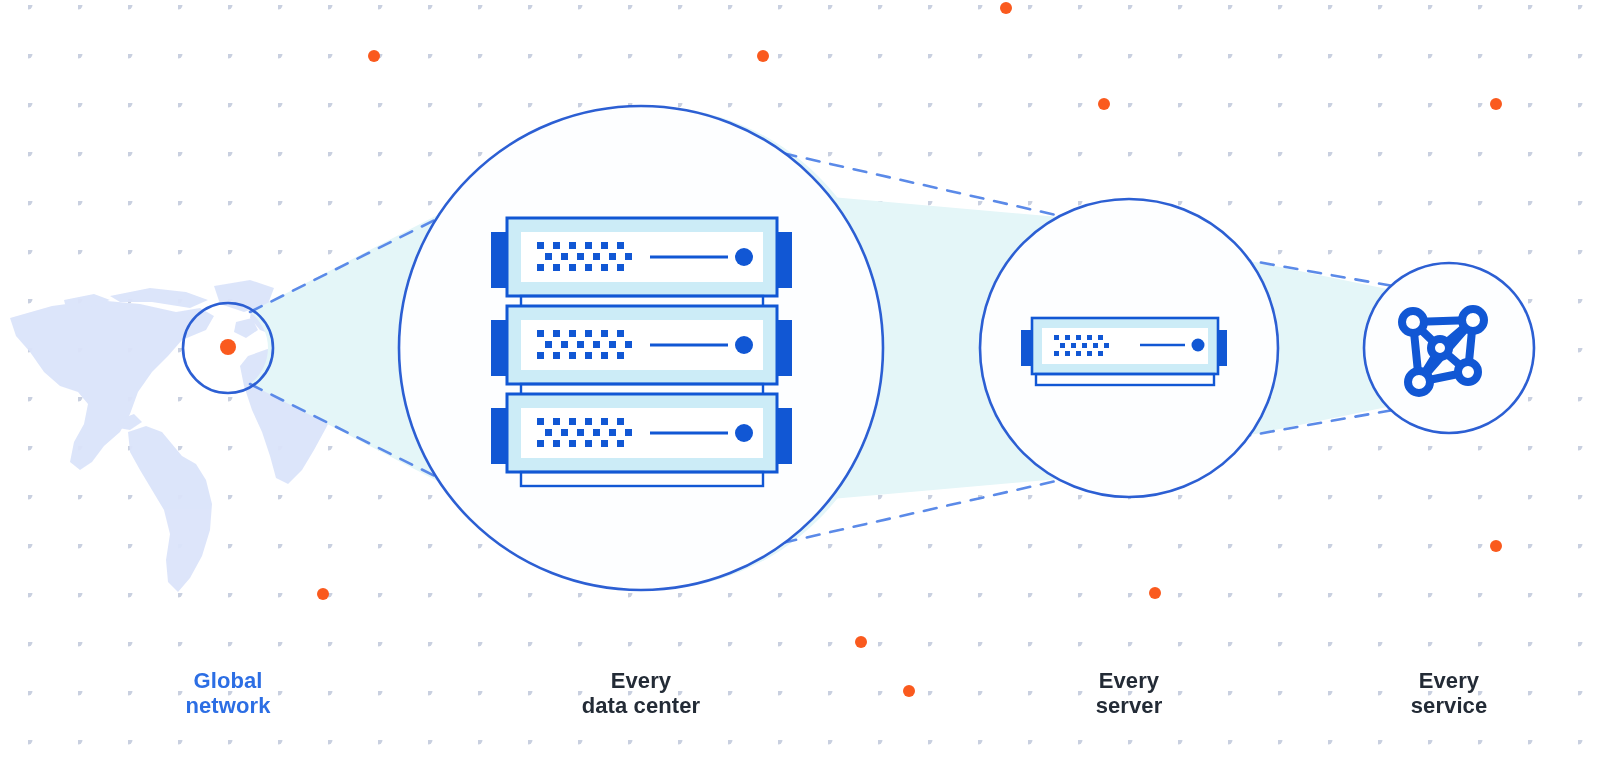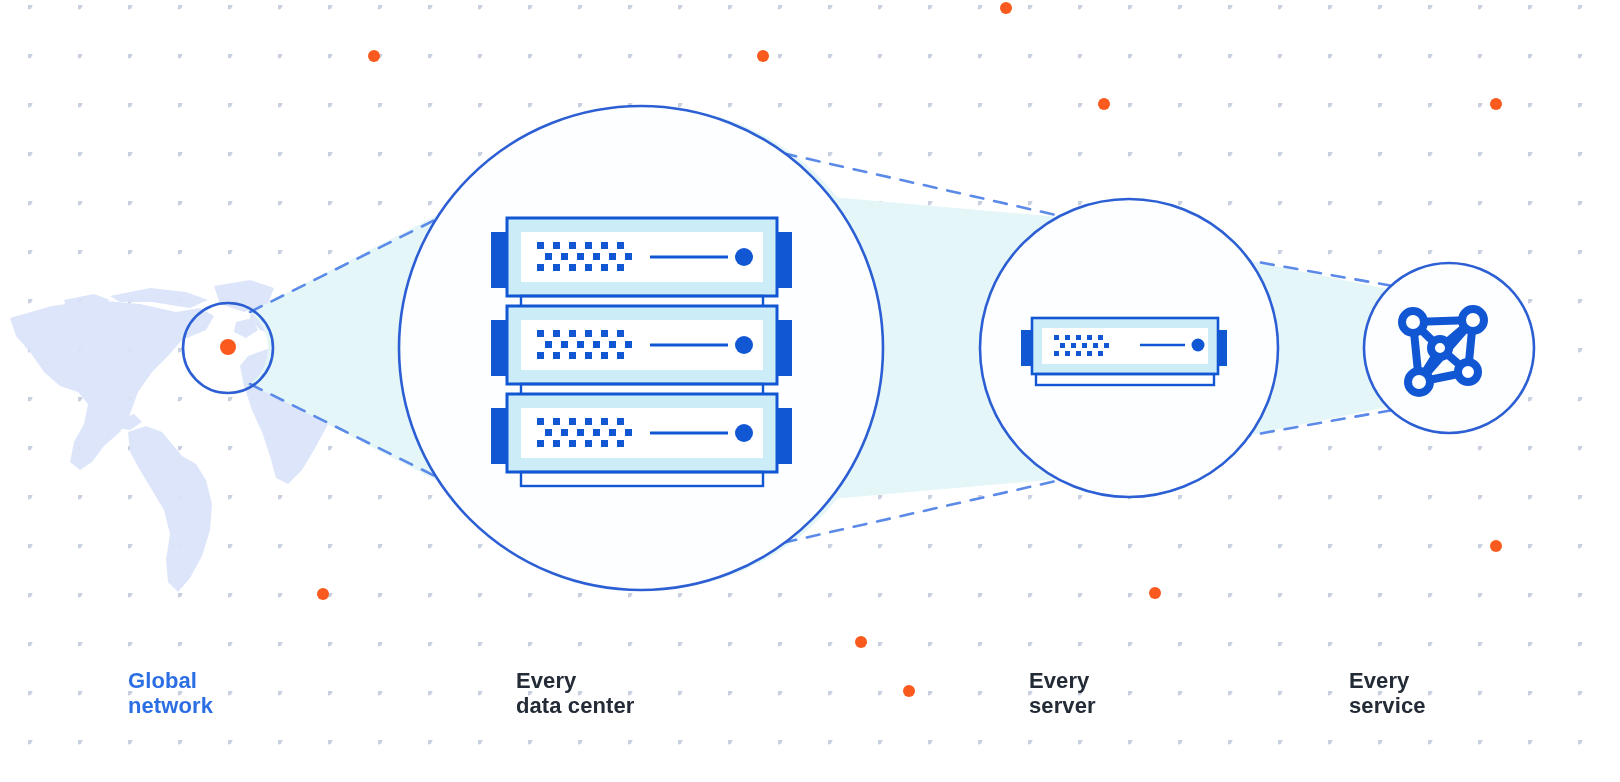--- a/index.html
+++ b/index.html
@@ -7,20 +7,21 @@
     width:1620px;height:782px;
     background:#ffffff;
     font-family:"Liberation Sans","DejaVu Sans",sans-serif;
     overflow:hidden;
     position:relative;
   }
   #stage{position:absolute;inset:0;width:1620px;height:782px;}
   svg.layer{position:absolute;left:0;top:0;width:1620px;height:782px;}
   .lbl{
     position:absolute;
+    text-align:center;
     font-size:22px;
     line-height:25px;
     font-weight:700;
     color:#232b36;
     white-space:pre-line;
     letter-spacing:.1px;
   }
   .lbl.accent{color:#2c6ee4;}
 </style>
 </head>

